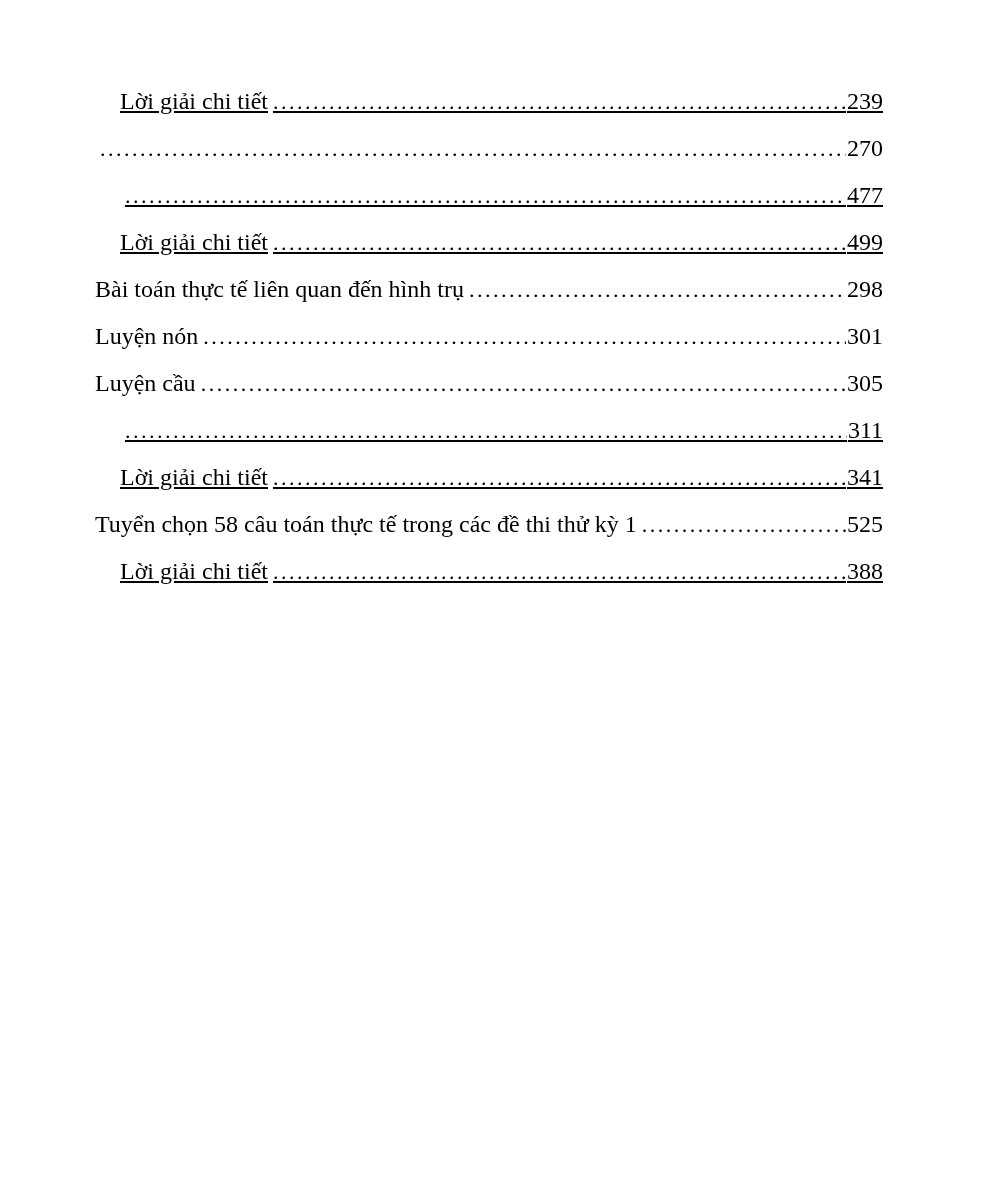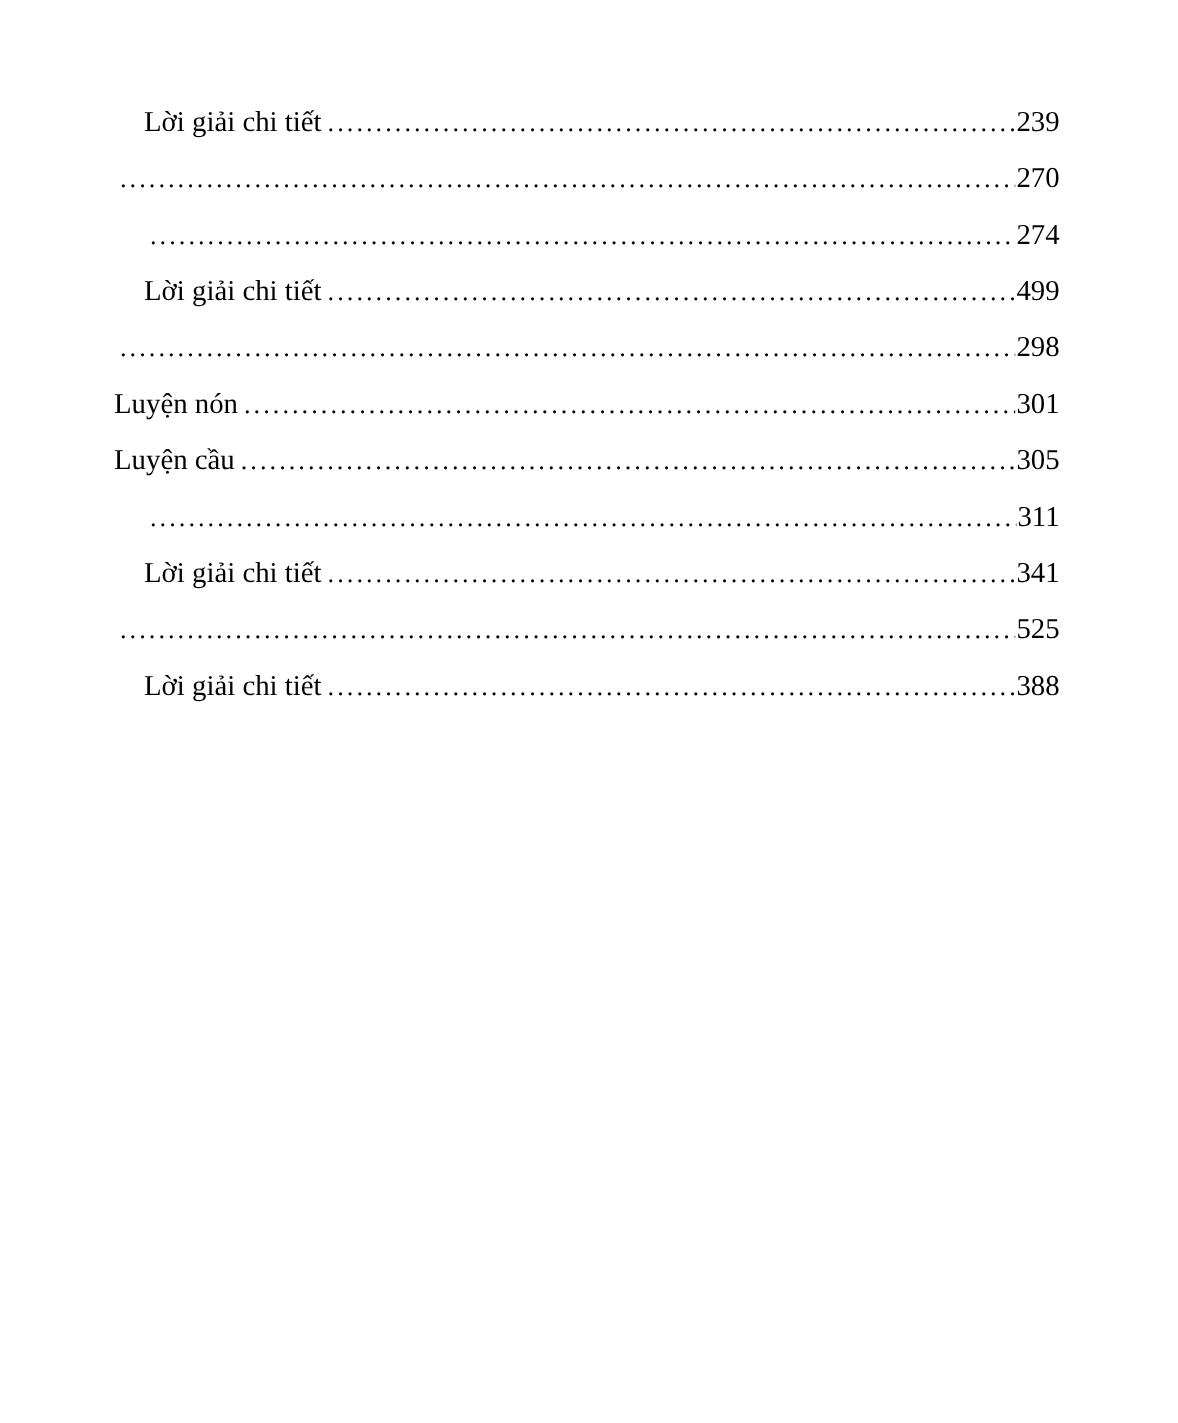--- a/index.html
+++ b/index.html
@@ -27,20 +27,21 @@
   .toc-line {
     display: flex;
     align-items: baseline;
     height: 47px;
     line-height: 47px;
     font-size: 24px;
     white-space: nowrap;
   }
   .toc-line.level-1 {
     padding-left: 25px;
+    text-decoration: underline;
   }
   .toc-title {
     white-space: nowrap;
     flex: 0 0 auto;
   }
   .dots {
     flex: 1 1 auto;
     overflow: hidden;
     white-space: nowrap;
     margin-left: 5px;
@@ -63,28 +64,29 @@
     <span class="toc-title">Lời giải chi tiết</span>
     <span class="dots">......................................................................................................................................................</span>
     <span class="page-num">239</span>
   </div>
       <div class="toc-line">
     <span class="dots">......................................................................................................................................................</span>
     <span class="page-num">270</span>
   </div>
       <div class="toc-line level-1">
     <span class="dots">......................................................................................................................................................</span>
-    <span class="page-num">274</span>
+    <span class="page-num">477</span>
   </div>
       <div class="toc-line level-1">
     <span class="toc-title">Lời giải chi tiết</span>
     <span class="dots">......................................................................................................................................................</span>
     <span class="page-num">499</span>
   </div>
       <div class="toc-line">
+    <span class="toc-title">Bài toán thực tế liên quan đến hình trụ</span>
     <span class="dots">......................................................................................................................................................</span>
     <span class="page-num">298</span>
   </div>
       <div class="toc-line">
     <span class="toc-title">Luyện nón</span>
     <span class="dots">......................................................................................................................................................</span>
     <span class="page-num">301</span>
   </div>
       <div class="toc-line">
     <span class="toc-title">Luyện cầu</span>
@@ -94,20 +96,21 @@
       <div class="toc-line level-1">
     <span class="dots">......................................................................................................................................................</span>
     <span class="page-num">311</span>
   </div>
       <div class="toc-line level-1">
     <span class="toc-title">Lời giải chi tiết</span>
     <span class="dots">......................................................................................................................................................</span>
     <span class="page-num">341</span>
   </div>
       <div class="toc-line">
+    <span class="toc-title">Tuyển chọn 58 câu toán thực tế trong các đề thi thử kỳ 1</span>
     <span class="dots">......................................................................................................................................................</span>
     <span class="page-num">525</span>
   </div>
       <div class="toc-line level-1">
     <span class="toc-title">Lời giải chi tiết</span>
     <span class="dots">......................................................................................................................................................</span>
     <span class="page-num">388</span>
   </div>
     </div>
 </div>

